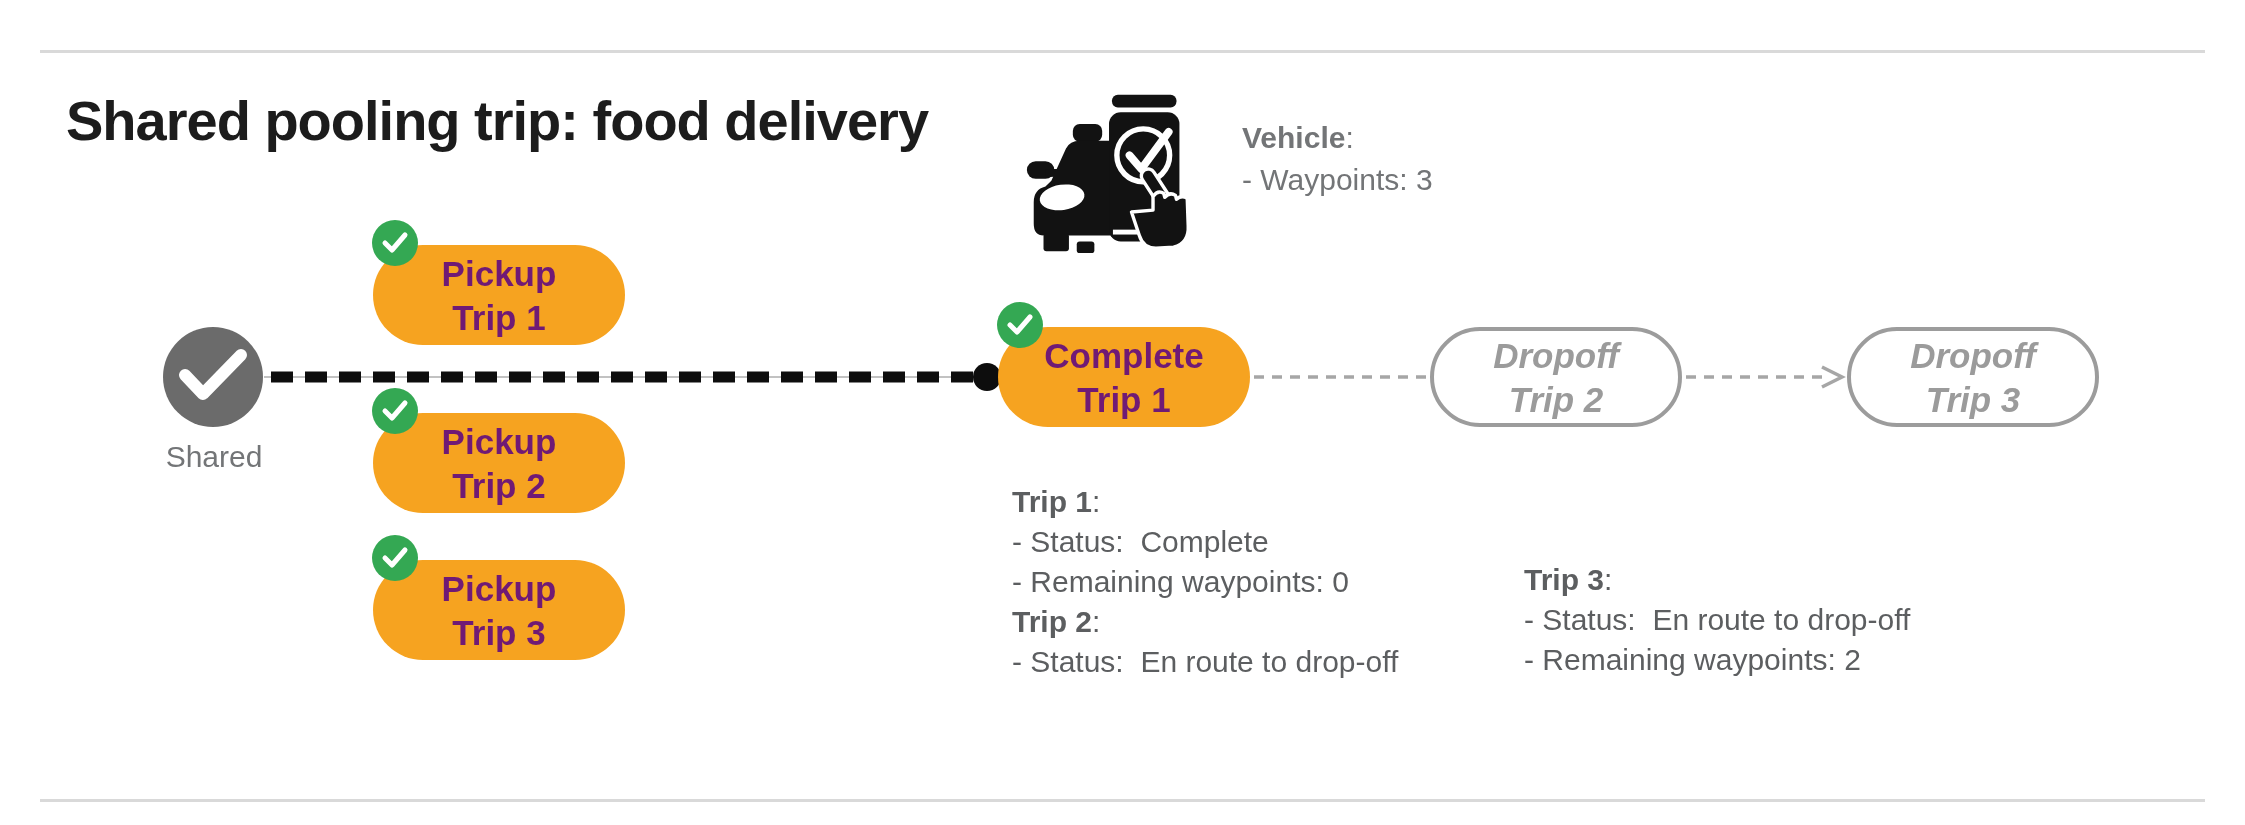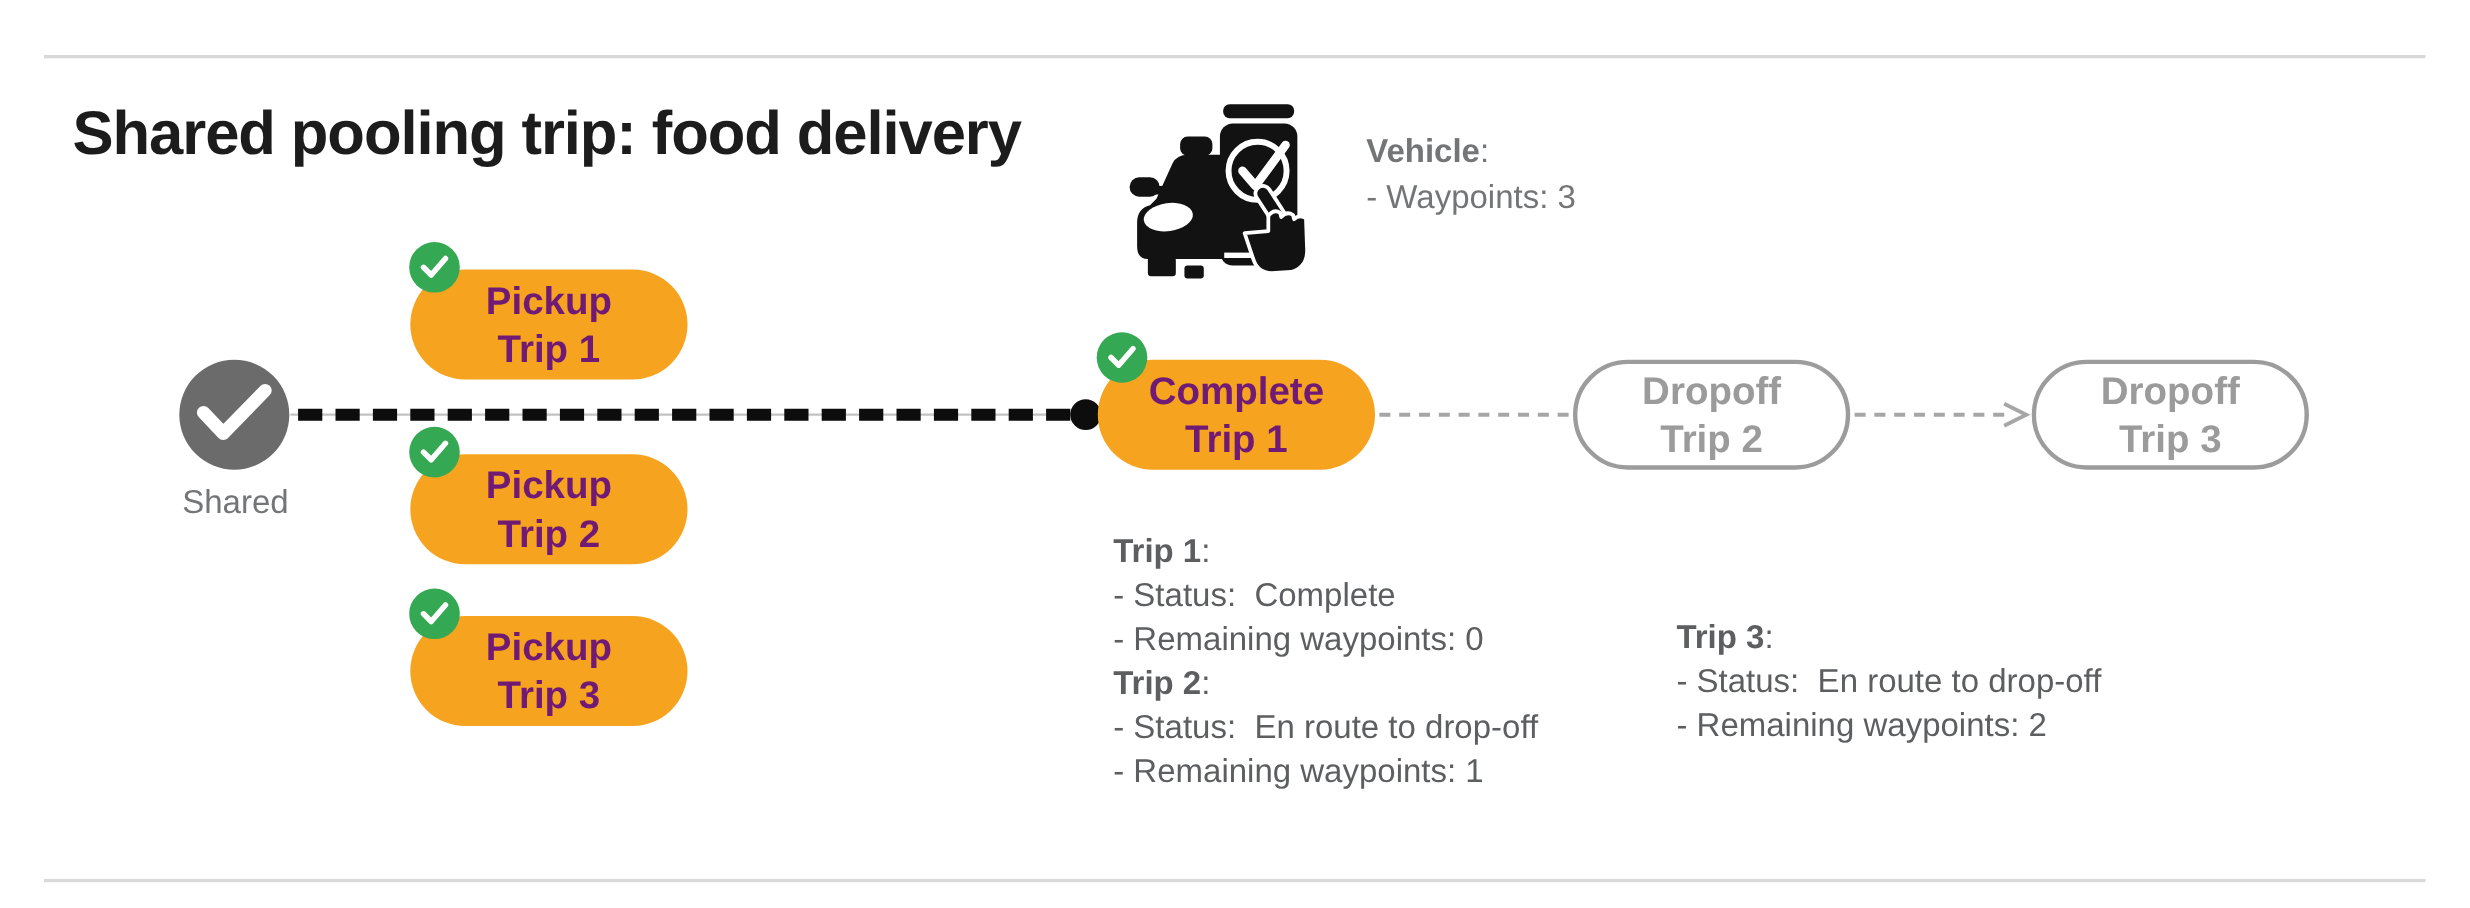--- a/index.html
+++ b/index.html
@@ -81,20 +81,21 @@
     font-size: 35px;
     font-weight: 700;
     line-height: 1;
     box-sizing: border-box;
   }
   .pill-orange { background: var(--orange, #F6A320); color: #701a75; }
   .pill-outline {
     background: #ffffff;
     border: 4px solid var(--gray-outline, #9C9C9C);
     color: #9B9B9B;
+    font-style: italic;
   }
   .pill-pickup-1 { left: 373px; top: 245px; }
   .pill-pickup-2 { left: 373px; top: 413px; }
   .pill-pickup-3 { left: 373px; top: 560px; }
   .pill-complete { left: 998px; top: 327px; }
   .pill-dropoff-2 { left: 1430px; top: 327px; }
   .pill-dropoff-3 { left: 1847px; top: 327px; }
 
   .badge {
     position: absolute;
@@ -232,21 +233,20 @@
     <span>Dropoff</span>
     <span>Trip 3</span>
   </div>
 
   <div class="status-block status-left">
     <div class="s-head"><b>Trip 1</b><span>:</span></div>
     <div class="s-line">- Status:  Complete</div>
     <div class="s-line">- Remaining waypoints: 0</div>
     <div class="s-head"><b>Trip 2</b><span>:</span></div>
     <div class="s-line">- Status:  En route to drop-off</div>
-    <div class="s-line">- Remaining waypoints: 1</div>
   </div>
 
   <div class="status-block status-right">
     <div class="s-head"><b>Trip 3</b><span>:</span></div>
     <div class="s-line">- Status:  En route to drop-off</div>
     <div class="s-line">- Remaining waypoints: 2</div>
   </div>
 
 </div>
 

